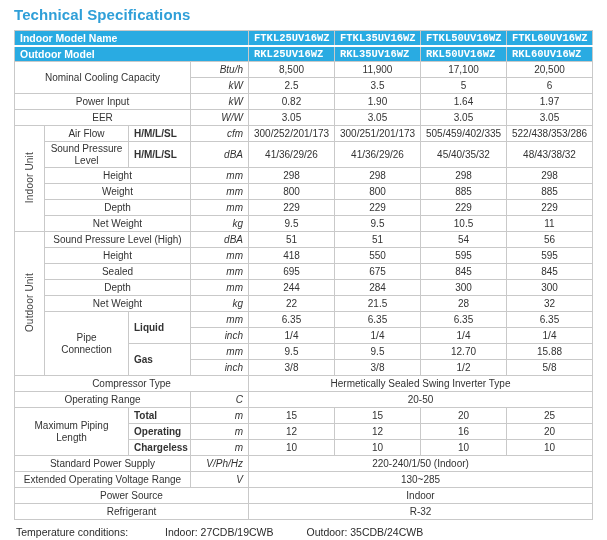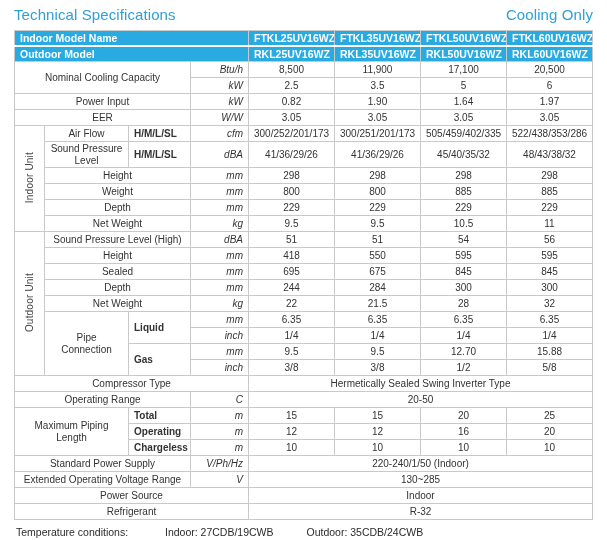--- a/index.html
+++ b/index.html
@@ -3,35 +3,35 @@
 <meta charset="utf-8">
 <style>
   * { margin:0; padding:0; box-sizing:border-box; }
   html,body { background:#ffffff; }
   body { font-family:"Liberation Sans", sans-serif; color:#3a3a3a; }
   .page { position:relative; width:607px; height:540px; background:#fff; overflow:hidden; }
 
   .titlebar { display:flex; justify-content:space-between; align-items:flex-end;
               padding:6px 14px 7px 14px; }
   .titlebar .t-left, .titlebar .t-right {
-      color:var(--accent-text, #2f9fd8); font-size:15px; font-weight:400; letter-spacing:0.1px; }
+      color:var(--accent-text, #2f9fd8); font-size:15px; font-weight:700; letter-spacing:0.1px; }
 
   table.spec { width:578px; margin-left:14px; border-collapse:collapse; table-layout:fixed;
                font-size:10px; color:#3a3a3a; }
   table.spec td { border:1px solid #c9c9c9; padding:1px 5px; line-height:1.15; overflow:hidden; }
 
   tr.hrow { height:14px; }
   tr.brow { height:16px; }
   tr.tall { height:26px; }
 
   td.hdr { background:var(--accent, #29abe2); color:#ffffff; font-weight:700; font-size:10.5px;
            border:1px solid var(--accent, #29abe2); }
   td.hdr-sep { border-right:2px solid #ffffff; }
   tr.hrow-1 td.hdr { border-bottom:2px solid #ffffff; }
-  td.hdr-model { text-align:left; }
+  td.hdr-model { text-align:left;font-family:Liberation Mono, monospace; }
 
   td.lbl { text-align:center; color:#333; }
   td.sub { text-align:left; color:#333;font-weight:bold; }
   td.unit { text-align:right; color:#333;font-style:italic; }
   td.val { text-align:center; color:#333; }
 
   td.vcell { text-align:center; vertical-align:middle; padding:0; }
   td.vcell .vtext { display:inline-block; writing-mode:vertical-rl; transform:rotate(180deg);
                     white-space:nowrap; font-size:10px; color:#444; letter-spacing:0.2px; }
 
@@ -39,21 +39,20 @@
   .footnote span { margin-right:30px; }
   .footnote .fn-label { margin-right:34px; }
 </style>
 </head>
 <body>
 
 <div class="page">
 
   <div class="titlebar">
     <div class="t-left">Technical Specifications</div>
-    <div class="t-right">Cooling Only</div>
   </div>
 
   <table class="spec">
     <colgroup>
       <col style="width:30px">
         <col style="width:84px">
         <col style="width:62px">
         <col style="width:58px">
       <col style="width:86px">
         <col style="width:86px">

